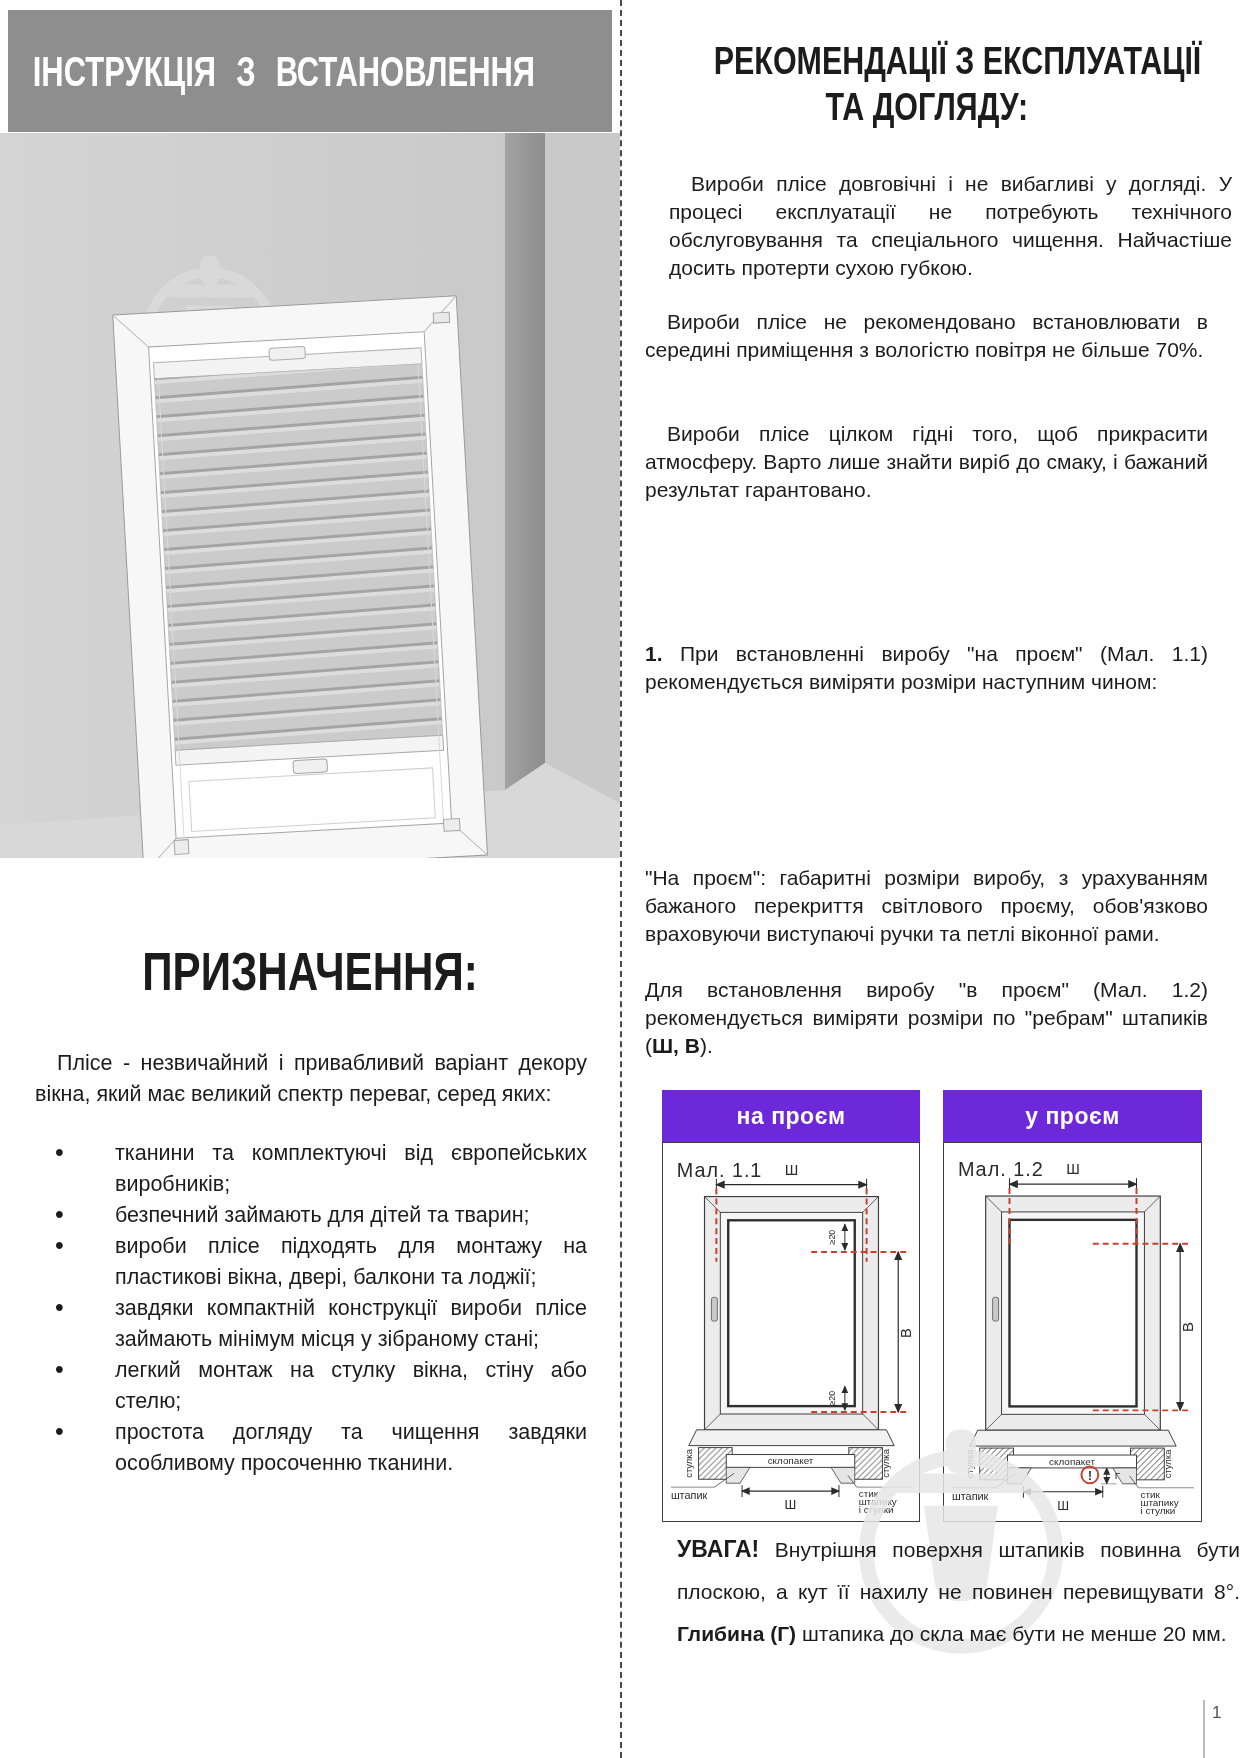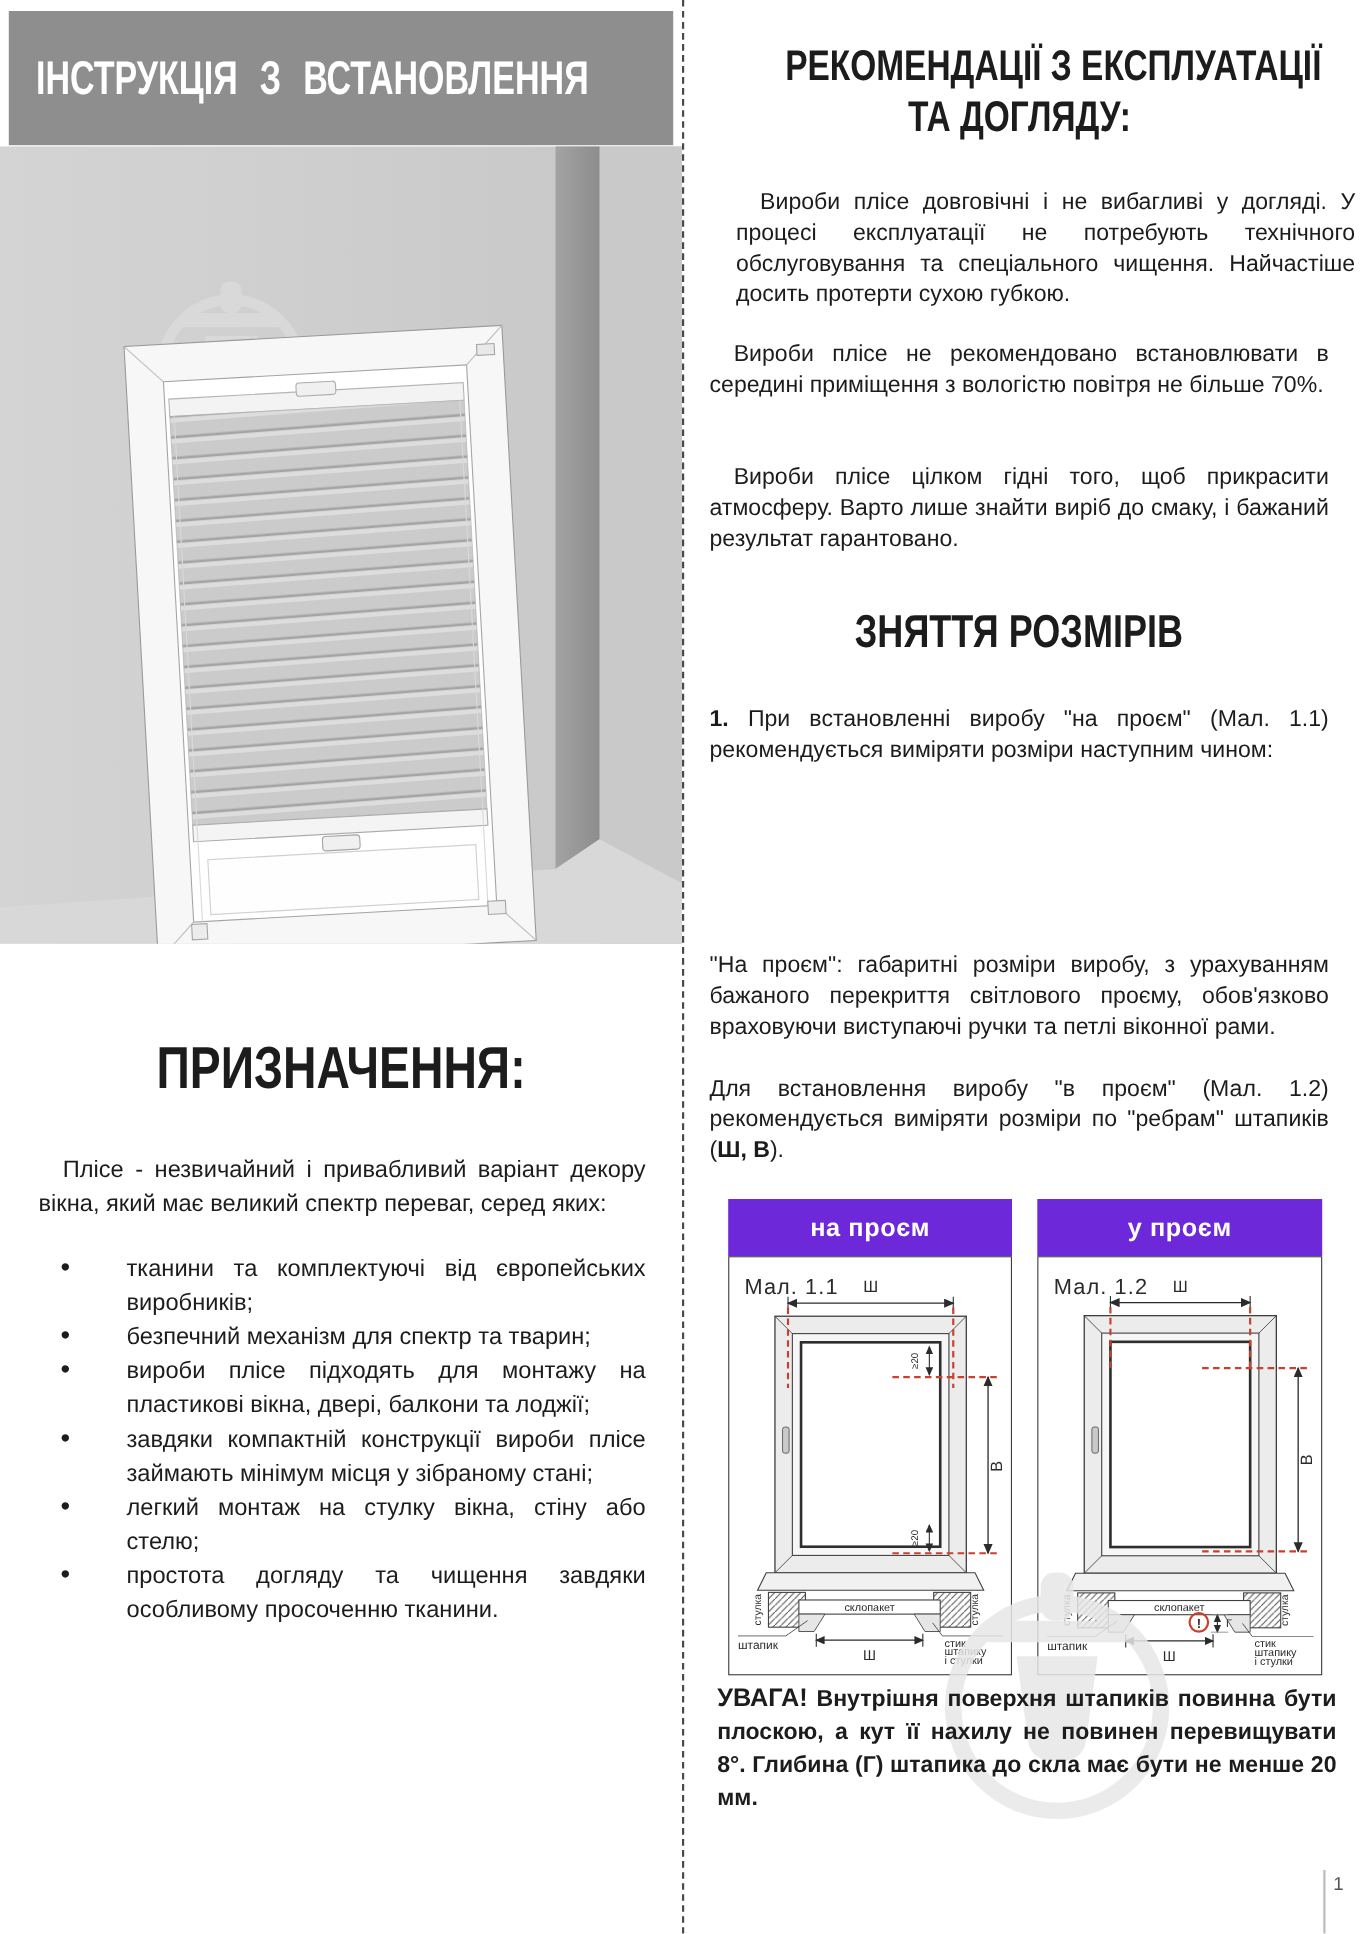--- a/index.html
+++ b/index.html
@@ -84,39 +84,38 @@
       <rect x="430" y="694" width="16" height="12" fill="#ececec" stroke="#a5a5a5"></rect>
     </g>
   </svg>
 
   <div class="abs ctr" style="left:0;top:940px;width:620px;font-size:54px;"><span class="cond">ПРИЗНАЧЕННЯ:</span></div>
 
   <p class="abs j ltxt ind" style="left:35px;top:1048px;width:552px;">Плісе - незвичайний і привабливий варіант декору вікна, який має великий спектр переваг, серед яких:</p>
 
   <ul class="abs blist ltxt" style="left:35px;top:1138px;width:552px;">
     <li class="j">тканини та комплектуючі від європейських виробників;</li>
-    <li class="j">безпечний механізм для спектр та тварин;</li>
+    <li class="j">безпечний займають для дітей та тварин;</li>
     <li class="j">вироби плісе підходять для монтажу на пластикові вікна, двері, балкони та лоджії;</li>
     <li class="j">завдяки компактній конструкції вироби плісе займають мінімум місця у зібраному стані;</li>
     <li class="j">легкий монтаж на стулку вікна, стіну або стелю;</li>
     <li class="j">простота догляду та чищення завдяки особливому просоченню тканини.</li>
   </ul>
 
   <div class="abs divider" style="left:620px;top:0;height:1758px;"></div>
 
   <div class="abs ctr" style="left:645px;top:38px;width:563px;font-size:39px;line-height:46px;">
     <div><span class="cond">РЕКОМЕНДАЦІЇ З ЕКСПЛУАТАЦІЇ</span></div>
     <div><span class="cond">ТА ДОГЛЯДУ:</span></div>
   </div>
 
   <p class="abs j rtxt ind" style="left:645px;top:170px;width:563px;margin-left:24px;">Вироби плісе довговічні і не вибагливі у догляді. У процесі експлуатації не потребують технічного обслуговування та спеціального чищення. Найчастіше досить протерти сухою губкою.</p>
   <p class="abs j rtxt ind" style="left:645px;top:308px;width:563px;">Вироби плісе не рекомендовано встановлювати в середині приміщення з вологістю повітря не більше 70%.</p>
   <p class="abs j rtxt ind" style="left:645px;top:420px;width:563px;">Вироби плісе цілком гідні того, щоб прикрасити атмосферу. Варто лише знайти виріб до смаку, і бажаний результат гарантовано.</p>
 
-  <div class="abs ctr" style="left:645px;top:550px;width:563px;font-size:42px;"><span class="cond">ЗНЯТТЯ РОЗМІРІВ</span></div>
 
   <p class="abs j rtxt" style="left:645px;top:640px;width:563px;"><b>1.</b><span> При встановленні виробу "на проєм" (Мал. 1.1) рекомендується виміряти розміри наступним чином:</span></p>
 
 
   <p class="abs j rtxt" style="left:645px;top:864px;width:563px;">"На проєм": габаритні розміри виробу, з урахуванням бажаного перекриття світлового проєму, обов'язково враховуючи виступаючі ручки та петлі віконної рами.</p>
   <p class="abs j rtxt" style="left:645px;top:976px;width:563px;"><span>Для встановлення виробу "в проєм" (Мал. 1.2) рекомендується виміряти розміри по "ребрам" штапиків (</span><b>Ш, В</b><span>).</span></p>
 
   <div class="abs" style="left:662px;top:1090px;width:258px;">
     <div class="dbox-head">на проєм</div>
     <div class="dbox-body">
@@ -252,18 +251,18 @@
 
   <svg class="abs" style="left:845px;top:1425px;" width="232" height="242" viewBox="0 0 200 210">
     <g opacity="0.85">
       <circle cx="100" cy="110" r="82" fill="none" stroke="#e7e7e7" stroke-width="13"></circle>
       <rect x="87" y="4" width="26" height="38" rx="11" fill="#e7e7e7"></rect>
       <rect x="38" y="42" width="124" height="17" rx="8" fill="#e7e7e7"></rect>
       <path d="M68,70 h64 l-9,66 q-2,17 -23,17 q-21,0 -23,-17 z" fill="#e7e7e7"></path>
     </g>
   </svg>
 
-  <p class="abs j rtxt" style="left:652px;top:1528px;width:563px;line-height:30px;font-weight:bold;"><b style="font-size:23px;">УВАГА!</b><span> Внутрішня поверхня штапиків повинна бути плоскою, а кут її нахилу не повинен перевищувати 8°. </span><b>Глибина (Г)</b><span> штапика до скла має бути не менше 20 мм.</span></p>
+  <p class="abs j rtxt" style="left:677px;top:1528px;width:563px;line-height:42px;"><b style="font-size:23px;">УВАГА!</b><span> Внутрішня поверхня штапиків повинна бути плоскою, а кут її нахилу не повинен перевищувати 8°. </span><b>Глибина (Г)</b><span> штапика до скла має бути не менше 20 мм.</span></p>
 
   <div class="abs pnum-line" style="left:1203px;top:1700px;height:58px;"></div>
   <div class="abs pnum" style="left:1212px;top:1703px;">1</div>
 
 </div>
 
 </body></html>

